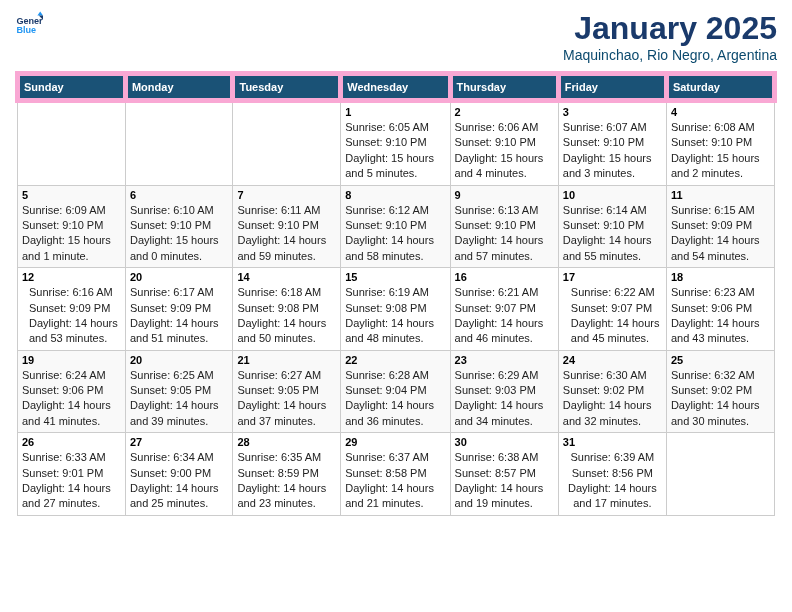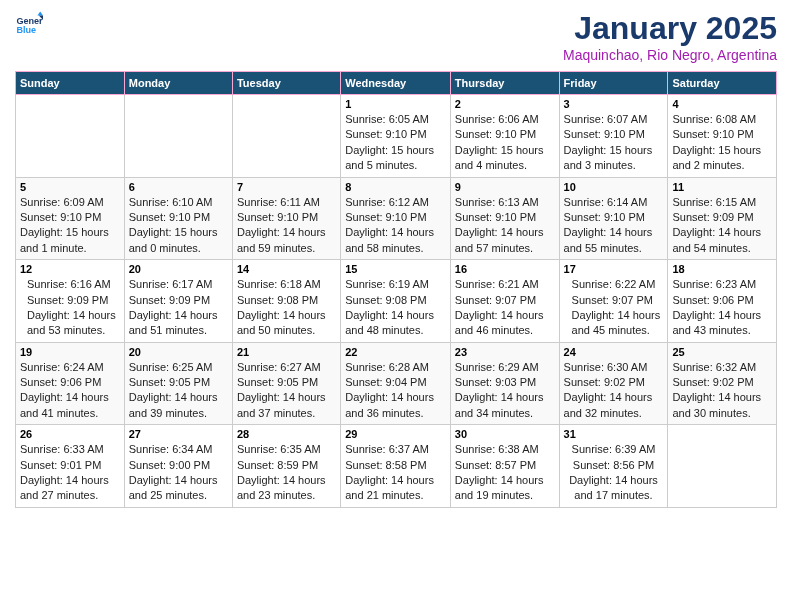--- a/index.html
+++ b/index.html
@@ -33,34 +33,34 @@
       text-align: right;
       margin-left: 47px;
     }
     .month-title {
       font-size: 32px;
       font-weight: bold;
       color: #1a3a6b;
     }
     .subtitle {
       font-size: 14px;
-      color: #a21caf;
+      color: #0c4a6e;
     }
     table {
       width: 100%;
       border-collapse: collapse;
       font-size: 9.5px;
     }
     thead th {
       background-color: #1a5276;
       color: #fff;
       padding: 5px 4px;
       text-align: left;
       font-size: 11px;
-      border: 1px solid #f9a8d4;
+      border: 5px solid #f9a8d4;
     }
     tbody td {
       border: 1px solid #ccc;
       vertical-align: top;
       padding: 3px 4px;
       height: 80px;
       width: 113px;
     }
     .day-num {
       font-weight: bold;

